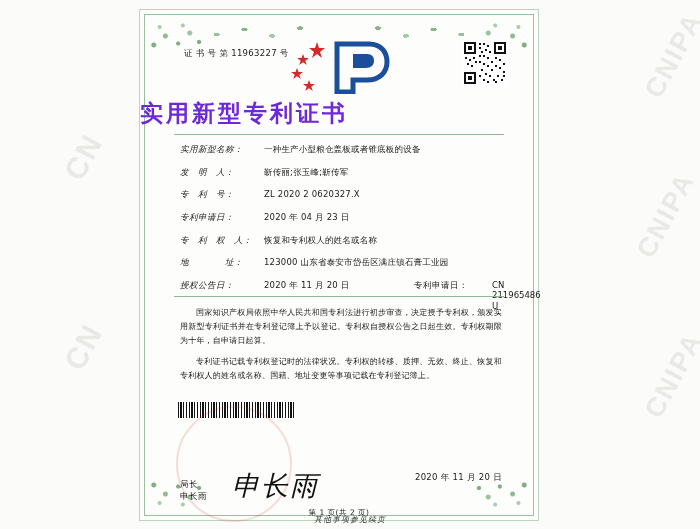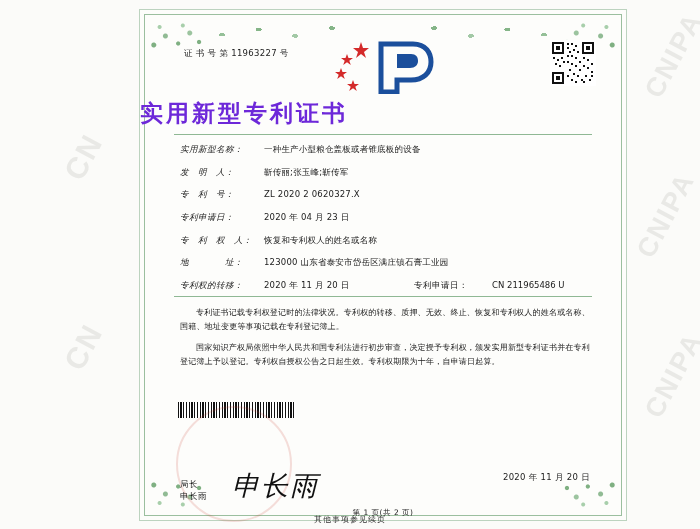--- a/index.html
+++ b/index.html
@@ -42,21 +42,21 @@
   .wm-c2 { left: 486px; top: 296px; }
   .wm-c3 { left: 486px; top: 448px; }
   .wm-c4 { left: 60px; top: 140px; }
   .wm-c5 { left: 60px; top: 330px; }
 
   
   .cert {
     position: absolute;
     left: 139px;
     top: 9px;
-    width: 488px;
+    width: 400px;
     height: 512px;
     background: #fdfdfb;
     border: 1px solid #bcd3bf;
     box-sizing: border-box;
   }
   .cert-inner {
     position: absolute;
     left: 4px; top: 4px; right: 4px; bottom: 4px;
     border: 1px solid #9bbf9f;
     box-sizing: border-box;
@@ -278,20 +278,21 @@
   }
   .footer-note {
     position: absolute;
     left: 0; right: 0;
     top: 514px;
     text-align: center;
     font-size: 8px;
     color: #333;
     font-family: "DejaVu Sans", sans-serif;
     letter-spacing: 1px;
+    font-style: italic;
   }
 </style>
 </head>
 <body>
 
 <div class="page">
 
   <div class="wm wm-cnipa wm-cn1">CNIPA</div>
   <div class="wm wm-cnipa wm-cn2">CNIPA</div>
   <div class="wm wm-cnipa wm-cn3">CNIPA</div>
@@ -406,32 +407,32 @@
       </div>
       <div class="field-row">
         <div class="field-label">专　利　权　人：</div>
         <div class="field-value">恢复和专利权人的姓名或名称</div>
       </div>
       <div class="field-row">
         <div class="field-label">地　　　　址：</div>
         <div class="field-value">123000 山东省泰安市岱岳区满庄镇石膏工业园</div>
       </div>
       <div class="field-row dual">
-        <div class="field-label">专利权的转移：</div>
+        <div class="field-label">授权公告日：</div>
         <div class="field-value">2020 年 11 月 20 日</div>
         <div class="field-label2">专利申请日：</div>
         <div class="field-value2">CN 211965486 U</div>
       </div>
     </div>
 
     <div class="rule rule-bottom"></div>
 
     <div class="body-text">
+      <p>国家知识产权局依照中华人民共和国专利法进行初步审查，决定授予专利权，颁发实用新型专利证书并在专利登记簿上予以登记。专利权自授权公告之日起生效。专利权期限为十年，自申请日起算。</p>
       <p>专利证书记载专利权登记时的法律状况。专利权的转移、质押、无效、终止、恢复和专利权人的姓名或名称、国籍、地址变更等事项记载在专利登记簿上。</p>
-      <p>国家知识产权局依照中华人民共和国专利法进行初步审查，决定授予专利权，颁发实用新型专利证书并在专利登记簿上予以登记。专利权自授权公告之日起生效。专利权期限为十年，自申请日起算。</p>
     </div>
 
     <div class="barcode"></div>
 
     <div class="seal"></div>
 
     <div class="sig-area">
       <div class="sig-label">
         <div>局长</div>
         <div>申长雨</div>

